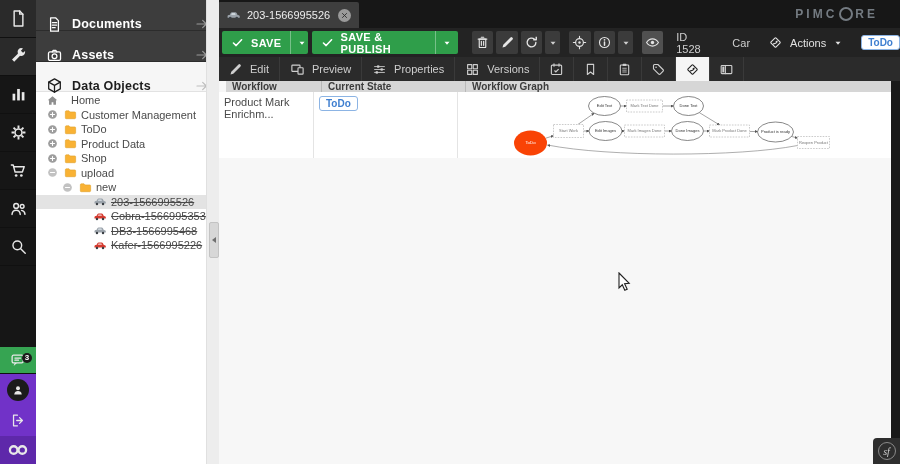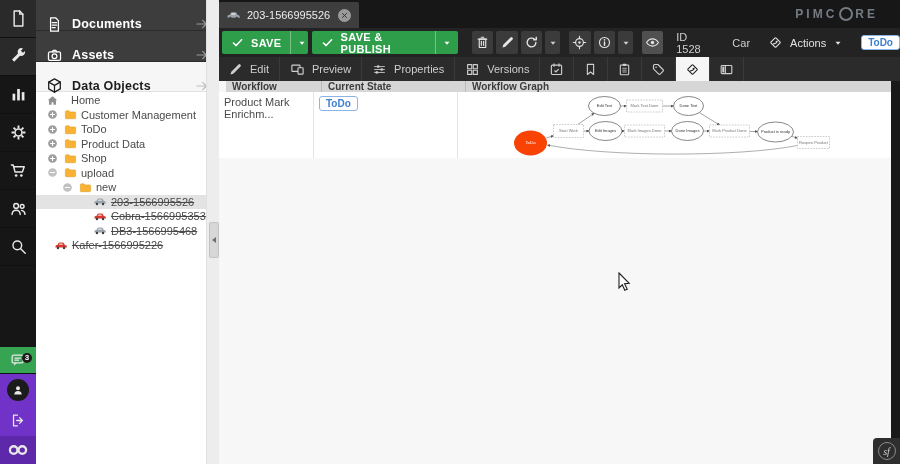--- a/index.html
+++ b/index.html
@@ -352,21 +352,21 @@
           <span class="t-ic" style="color:#8f8f8f">
             <svg width="15" height="15" viewBox="0 0 24 24">
               <path d="M2.5 15.5v-2.2c0-1 .7-1.8 1.6-2l1.7-.3 1.8-3c.4-.7 1.2-1.2 2-1.2h5.3c.9 0 1.7.5 2.1 1.3l1.5 2.9 2.1.4c.9.2 1.4 1 1.4 1.9v2.2z" fill="#9ba3ab"></path>
               <circle cx="6.8" cy="16.2" r="2.1" fill="#3a3f44"></circle>
               <circle cx="17.2" cy="16.2" r="2.1" fill="#3a3f44"></circle>
               <path d="M8.2 10.7l1.2-2.2h4.9l1.1 2.2z" fill="#dce4ea"></path>
             </svg>
           </span>
           <span class="strike">DB3-1566995468</span>
         </div>
-        <div class="tree-row" style="">
+        <div class="tree-row" style="padding-left: 39px;">
           <span class="t-ic"></span>
           <span class="t-ic" style="color:#8f8f8f">
             <svg width="15" height="15" viewBox="0 0 24 24">
               <path d="M2.5 15.5v-2.2c0-1 .7-1.8 1.6-2l1.7-.3 1.8-3c.4-.7 1.2-1.2 2-1.2h5.3c.9 0 1.7.5 2.1 1.3l1.5 2.9 2.1.4c.9.2 1.4 1 1.4 1.9v2.2z" fill="#d63a2f"></path>
               <circle cx="6.8" cy="16.2" r="2.1" fill="#3a3f44"></circle>
               <circle cx="17.2" cy="16.2" r="2.1" fill="#3a3f44"></circle>
               <path d="M8.2 10.7l1.2-2.2h4.9l1.1 2.2z" fill="#f3d3cf"></path>
             </svg>
           </span>
           <span class="strike">Kafer-1566995226</span>

